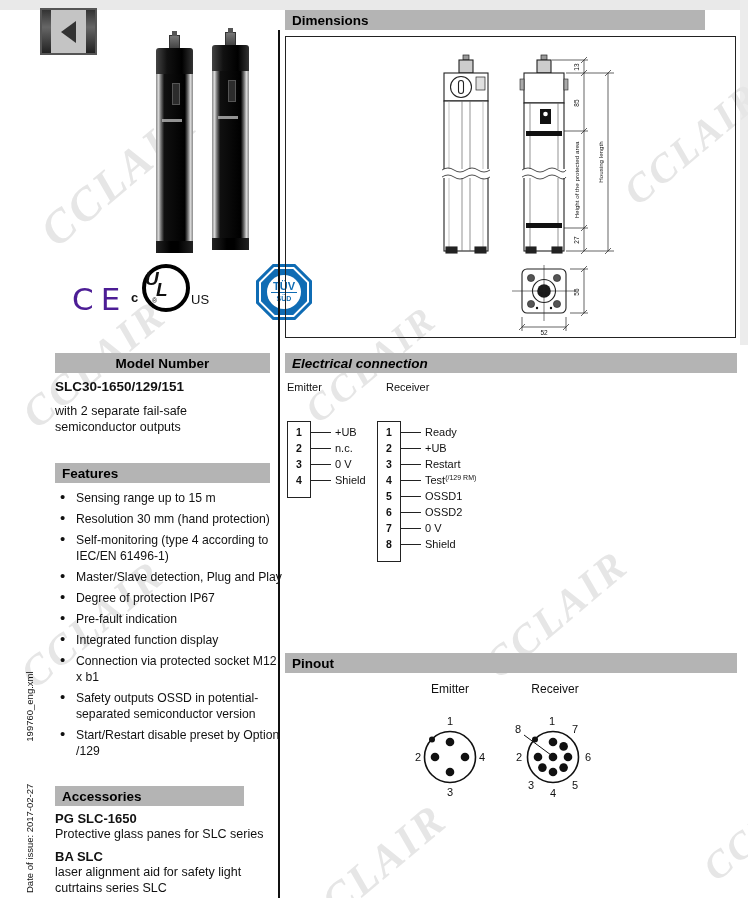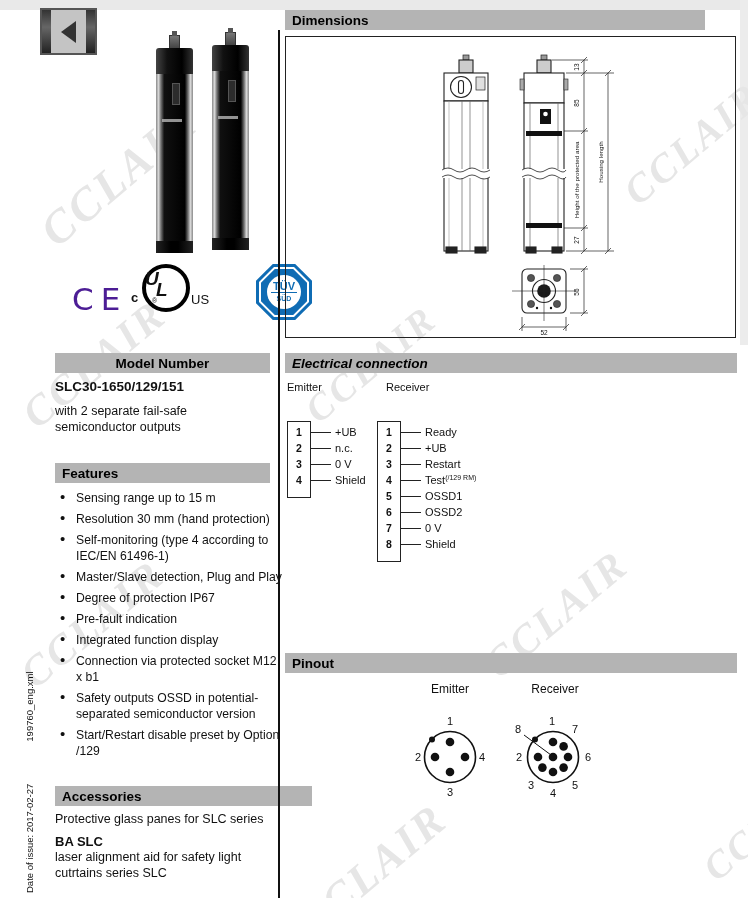--- a/index.html
+++ b/index.html
@@ -173,22 +173,23 @@
   <li>Self-monitoring (type 4 according to IEC/EN 61496-1)</li>
   <li>Master/Slave detection, Plug and Play</li>
   <li>Degree of protection IP67</li>
   <li>Pre-fault indication</li>
   <li>Integrated function display</li>
   <li>Connection via protected socket M12 x b1</li>
   <li>Safety outputs OSSD in potential-separated semiconductor version</li>
   <li>Start/Restart disable preset by Option /129</li>
 </ul>
 
-<div class="sec-hdr" style="left:55px;top:786px;width:257px;">Accessories</div>
+<div class="sec-hdr" style="left:55px;top:786px;width:189px;">Accessories</div>
 <div class="accessories-items">
+  <div class="acc-item-name">PG SLC-1650</div>
   <div class="acc-item-desc">Protective glass panes for SLC series</div>
   <div class="acc-item-name">BA SLC</div>
   <div class="acc-item-desc">laser alignment aid for safety light cutrtains series SLC</div>
 </div>
 
 <div class="side-text">
   <span>Date of issue: 2017-02-27</span><span class="gap"></span><span>199760_eng.xml</span>
 </div>
 
 <div class="sec-hdr" style="left:285px;top:10px;width:420px;">Dimensions</div>

